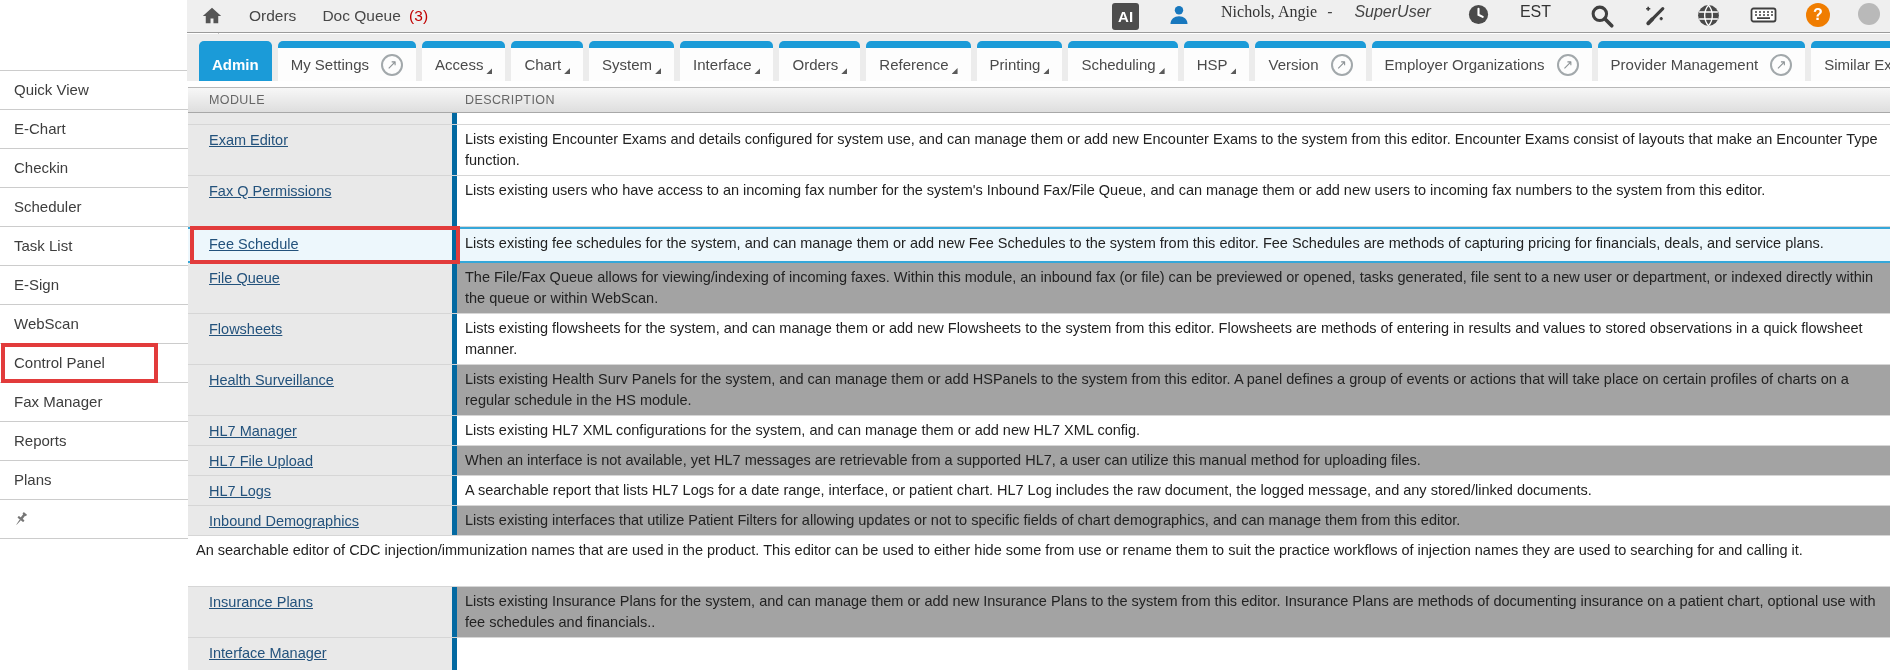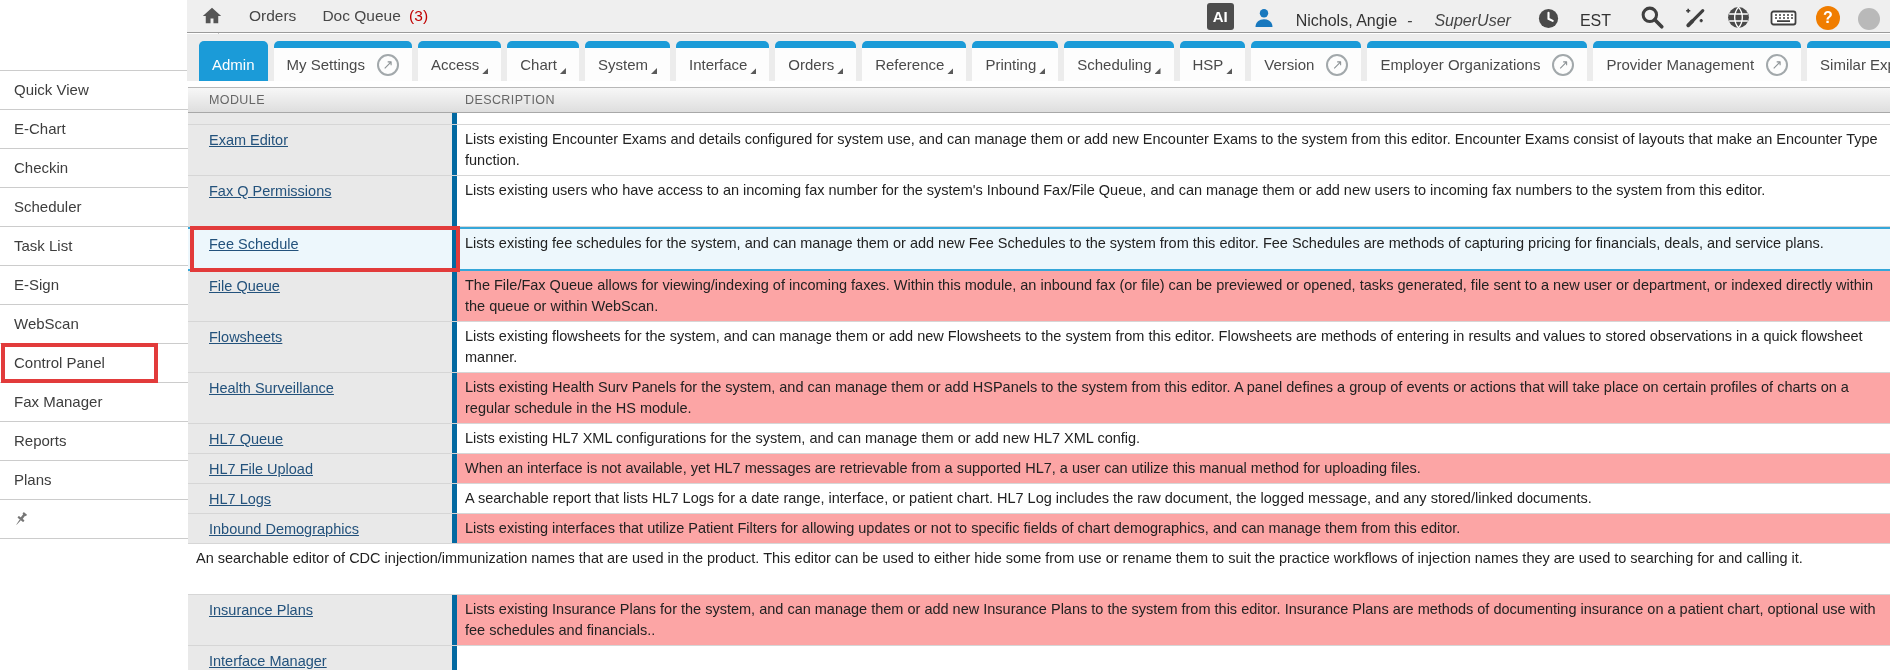--- a/index.html
+++ b/index.html
@@ -5,38 +5,38 @@
   html,body{margin:0;padding:0;}
   body{width:1890px;height:670px;position:relative;overflow:hidden;background:#fff;
        font-family:"Liberation Sans",sans-serif;color:#333;}
 
   
   .topbar{position:absolute;left:187px;top:0;right:0;height:33px;background:#efefef;
           border-bottom:1px solid #9a9a9a;display:flex;align-items:center;box-sizing:border-box;}
   .home{margin-left:14px;display:flex;align-items:center;cursor:pointer;}
   .crumb{margin-left:26px;font-size:15.5px;color:#474747;cursor:pointer;}
   .crumb .cnt{color:#c00000;margin-left:4px;}
-  .topright{margin-left:auto;display:flex;align-items:flex-end;gap:18px;padding-right:10px;}
+  .topright{margin-left:auto;display:flex;align-items:flex-start;gap:28px;padding-right:10px;}
   .ai-badge{width:27px;height:27px;background:#4d4d4d;color:#fff;border-radius:3px;
             font-weight:bold;font-size:15px;display:flex;align-items:center;justify-content:center;}
-  .uname{font-size:16px;color:#333;margin-left:2px;}
+  .uname{font-size:16px;color:#333;margin-left:2px;font-family:Liberation Serif, serif;}
   .urole{font-size:16px;color:#444;font-style:italic;margin-left:6px;}
   .tz{font-size:16px;color:#333;margin-left:2px;}
   .ticon{display:flex;align-items:center;cursor:pointer;}
   .help-circle{width:24px;height:24px;border-radius:50%;background:#f07d00;color:#fff;
                font-weight:bold;font-size:16px;display:flex;align-items:center;justify-content:center;cursor:pointer;}
   .status-circle{width:22px;height:22px;border-radius:50%;background:#b9b9b9;}
 
   
   .tabbar{position:absolute;left:187px;top:34px;right:0;height:47px;background:#ececec;
           display:flex;align-items:flex-end;gap:6px;padding-left:12px;overflow:hidden;box-sizing:border-box;}
   .tab{height:40px;flex:0 0 auto;background:#fdfdfd;border-radius:5px 5px 0 0;
        border-top:7px solid #1b9bd8;box-sizing:border-box;display:flex;align-items:center;
        padding:0 13px;font-size:15px;color:#4a4a4a;white-space:nowrap;cursor:pointer;}
-  .tab.active{background:#1b9bd8;color:#fff;font-weight:normal;}
+  .tab.active{background:#1b9bd8;color:#fff;font-weight:bold;}
   .tick{width:6px;height:6px;background:#5a5a5a;clip-path:polygon(100% 0,100% 100%,0 100%);
         margin-left:3px;align-self:flex-end;margin-bottom:7px;}
   .circle-arrow{width:22px;height:22px;border:2px solid #a2a8ab;border-radius:50%;color:#8d9396;
                 display:flex;align-items:center;justify-content:center;font-size:13px;margin-left:12px;
                 box-sizing:border-box;cursor:pointer;}
 
   
   .sidebar{position:absolute;left:0;top:8px;width:219px;height:670px;background:#fff;
            border-right:1px solid #c6c6c6;box-sizing:border-box;}
   .side-list{position:absolute;top:62px;left:0;right:0;border-top:1px solid #ccc;}
@@ -48,27 +48,27 @@
 
   
   .main{position:absolute;left:188px;top:81px;right:0;bottom:0;background:#fff;overflow:hidden;}
   .thead{position:absolute;top:6px;left:0;right:0;height:26px;box-sizing:border-box;
          background:linear-gradient(#f7f7f7,#dedede);border-top:1px solid #b8b8b8;border-bottom:1px solid #a8a8a8;
          display:flex;align-items:center;font-size:12.5px;color:#666;letter-spacing:.4px;}
   .th-module{width:269px;flex:0 0 269px;padding-left:21px;box-sizing:border-box;}
   .th-desc{padding-left:8px;}
   .tbody{position:absolute;top:32px;left:0;right:0;bottom:0;overflow:hidden;}
   .row{display:flex;border-bottom:1px solid #d6d6d6;box-sizing:border-box;position:relative;}
-  .h12{height:12px;} .h51{height:51px;} .h52{height:44px;} .h30{height:30px;} .h40{height:40px;}
+  .h12{height:12px;} .h51{height:51px;} .h52{height:36px;} .h30{height:30px;} .h40{height:40px;}
   .cell-m{width:269px;flex:0 0 269px;background:#e9e9e9;border-right:5px solid #0369a1;
           box-sizing:border-box;padding:6px 8px 0 21px;overflow:hidden;}
   .cell-m a{color:#23527c;text-decoration:underline;font-size:14.5px;cursor:pointer;white-space:nowrap;}
   .cell-d{flex:1;padding:4px 12px 0 8px;font-size:14.5px;color:#222;line-height:21px;
           background:#fff;overflow:hidden;box-sizing:border-box;}
-  .row.shaded .cell-d{background:#fca5a5;}
+  .row.shaded .cell-d{background:#a3a3a3;}
   .row.selected{border-top:2px solid #35a7d9;border-bottom:2px solid #35a7d9;}
   .row.selected .cell-m,.row.selected .cell-d{background:#edf7fc;}
   .row .red-box{position:absolute;left:2px;top:-3px;bottom:-3px;width:270px;border:4px solid #e23b3b;
                 box-sizing:border-box;pointer-events:none;z-index:3;}
 </style>
 </head>
 <body>
 
 <div class="sidebar">
   <div class="side-list">
@@ -262,21 +262,21 @@
       <div class="cell-m"><a>Flowsheets</a></div>
       <div class="cell-d">Lists existing flowsheets for the system, and can manage them or add new Flowsheets to the system from this editor. Flowsheets are methods of entering in results and values to stored observations in a quick flowsheet manner.</div>
     </div>
 
     <div class="row h51 shaded">
       <div class="cell-m"><a>Health Surveillance</a></div>
       <div class="cell-d">Lists existing Health Surv Panels for the system, and can manage them or add HSPanels to the system from this editor. A panel defines a group of events or actions that will take place on certain profiles of charts on a regular schedule in the HS module.</div>
     </div>
 
     <div class="row h30">
-      <div class="cell-m"><a>HL7 Queue</a></div>
+      <div class="cell-m"><a>HL7 Manager</a></div>
       <div class="cell-d">Lists existing HL7 XML configurations for the system, and can manage them or add new HL7 XML config.</div>
     </div>
 
     <div class="row h30 shaded">
       <div class="cell-m"><a>HL7 File Upload</a></div>
       <div class="cell-d">When an interface is not available, yet HL7 messages are retrievable from a supported HL7, a user can utilize this manual method for uploading files.</div>
     </div>
 
     <div class="row h30">
       <div class="cell-m"><a>HL7 Logs</a></div>

